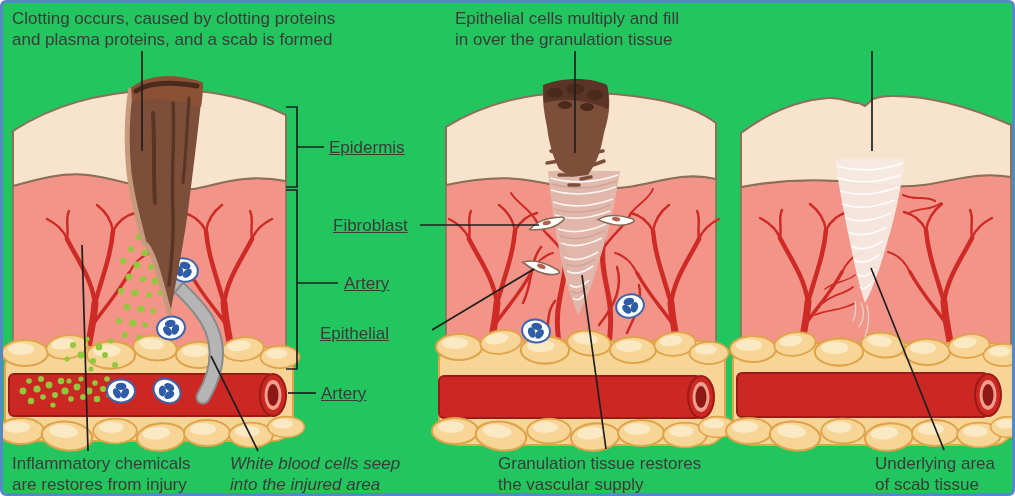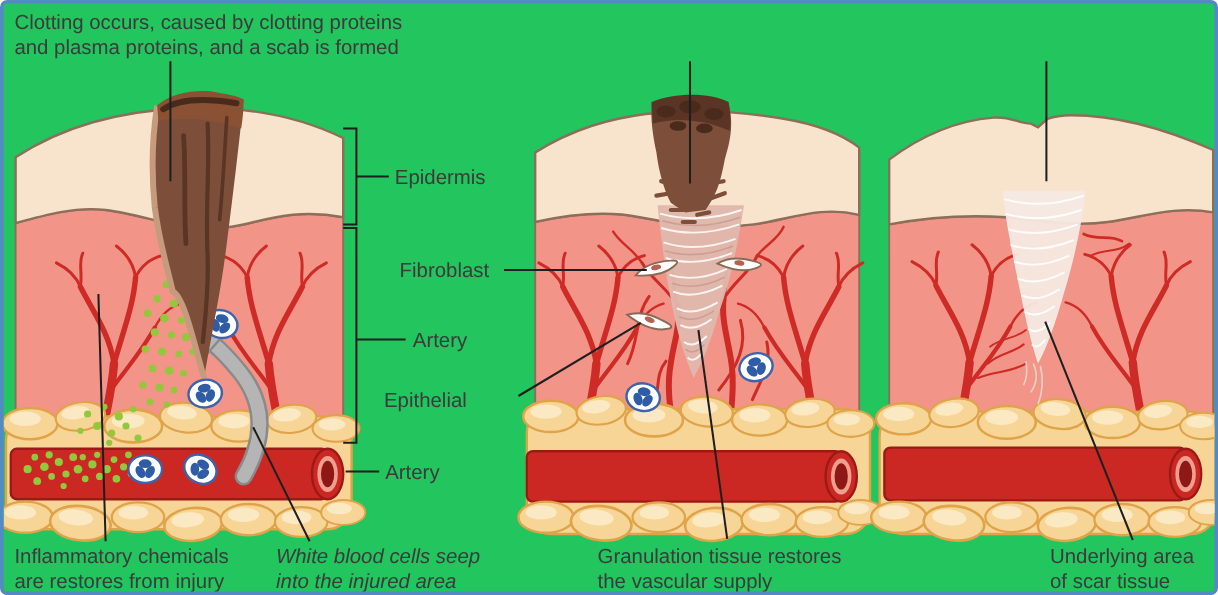--- a/index.html
+++ b/index.html
@@ -18,20 +18,21 @@
     position:absolute;
     font-size:17px; line-height:21px;
     color:#3b3b3b;
     white-space:pre-line;
   }
   .lbl {
     position:absolute;
     font-size:17px; line-height:19px;
     color:#3b3b3b;
     white-space:nowrap;
+    text-decoration:underline;
   }
 </style>
 </head>
 <body>
 
 <div class="figure">
 
 <svg width="1015" height="496" viewBox="0 0 1015 496">
   <defs>
     <g id="lobe">
@@ -360,28 +361,30 @@
     <path d="M294,144 L321,144"></path>
     <path d="M294,280 L335,280"></path>
     <path d="M417,222 L536,222"></path>
     <path d="M429,327 L531,266"></path>
     <path d="M285,390 L313,390"></path>
   </g>
 </svg>
 
 <div class="cap" style="left:9px;  top:5px;  width:372px;">Clotting occurs, caused by clotting proteins
 and plasma proteins, and a scab is formed</div>
+<div class="cap" style="left:452px;top:5px;  width:262px;">Epithelial cells multiply and fill
+in over the granulation tissue</div>
 <div class="cap" style="left:9px;  top:450px;width:210px;">Inflammatory chemicals
 are restores from injury</div>
 <div class="cap" style="left:227px;top:450px;width:200px;font-style:italic;">White blood cells seep
 into the injured area</div>
 <div class="cap" style="left:495px;top:450px;width:230px;">Granulation tissue restores
 the vascular supply</div>
 <div class="cap" style="left:872px;top:450px;width:140px;">Underlying area
-of scar tissue</div>
+of scab tissue</div>
 
 <div class="lbl" style="left:326px;top:135px;">Epidermis</div>
 <div class="lbl" style="left:341px;top:271px;">Artery</div>
 <div class="lbl" style="left:330px;top:213px;">Fibroblast</div>
 <div class="lbl" style="left:317px;top:321px;">Epithelial</div>
 <div class="lbl" style="left:318px;top:381px;">Artery</div>
 
 </div>
 
 </body></html>

